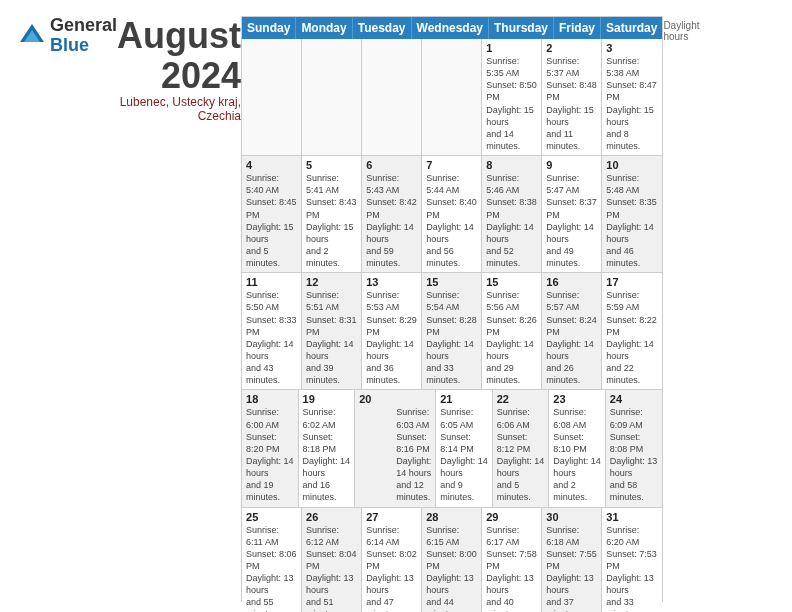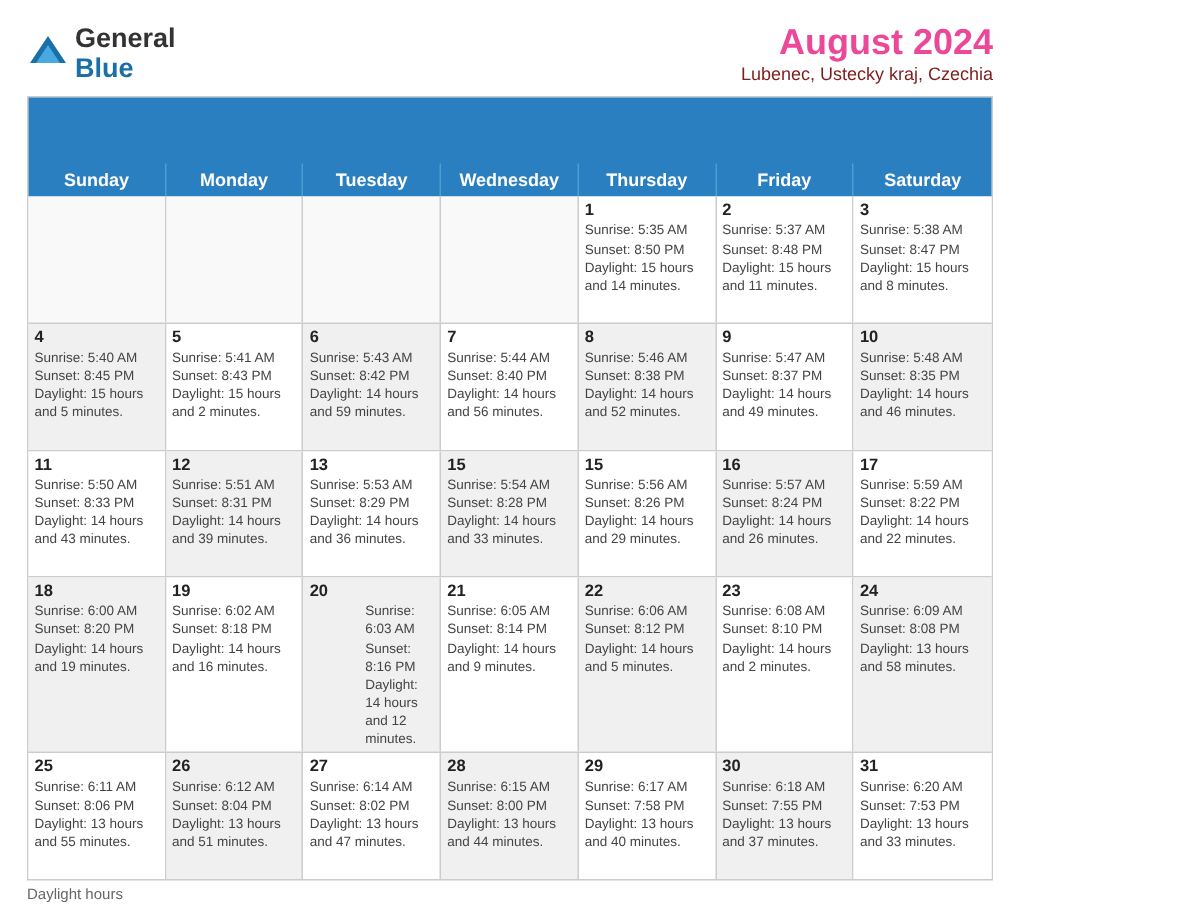--- a/index.html
+++ b/index.html
@@ -8,21 +8,21 @@
       background: #fff;
       width: 792px;
       height: 612px;
       overflow: hidden;
     }
     .page {
       width: 680px;
       height: 612px;
       padding: 16px 18px 10px 18px;
       display: flex;
-      flex-direction: column;
+      flex-direction: row;
     }
     .header {
       display: flex;
       justify-content: space-between;
       align-items: flex-start;
       margin-bottom: 8px;
     }
     .logo {
       display: flex;
       align-items: center;
@@ -44,23 +44,23 @@
     }
     .logo-icon {
       width: 28px;
       height: 28px;
       margin-right: 4px;
     }
     .title-section {
       text-align: right;
     }
     .month-title {
-      font-size: 24px;
-      font-weight: bold;
-      color: #ec4899;
+      font-size: 36px;
+      font-weight: bold;
+      color: #404040;
       line-height: 1.1;
     }
     .subtitle {
       font-size: 12px;
       color: #7f1d1d;
     }
     .calendar {
       flex: 1;
       display: flex;
       flex-direction: column;
@@ -71,21 +71,20 @@
       grid-template-columns: repeat(7, 1fr);
       background: #2a7fc1;
     }
     .cal-header-cell {
       color: #fff;
       font-size: 12px;
       font-weight: bold;
       padding: 4px 5px;
       text-align: center;
       border-right: 1px solid #4a9fd1;
-      margin-top: 44px;
     }
     .cal-header-cell:last-child { border-right: none; }
     .calendar-body {
       flex: 1;
       display: flex;
       flex-direction: column;
     }
     .cal-row {
       display: grid;
       grid-template-columns: repeat(7, 1fr);

